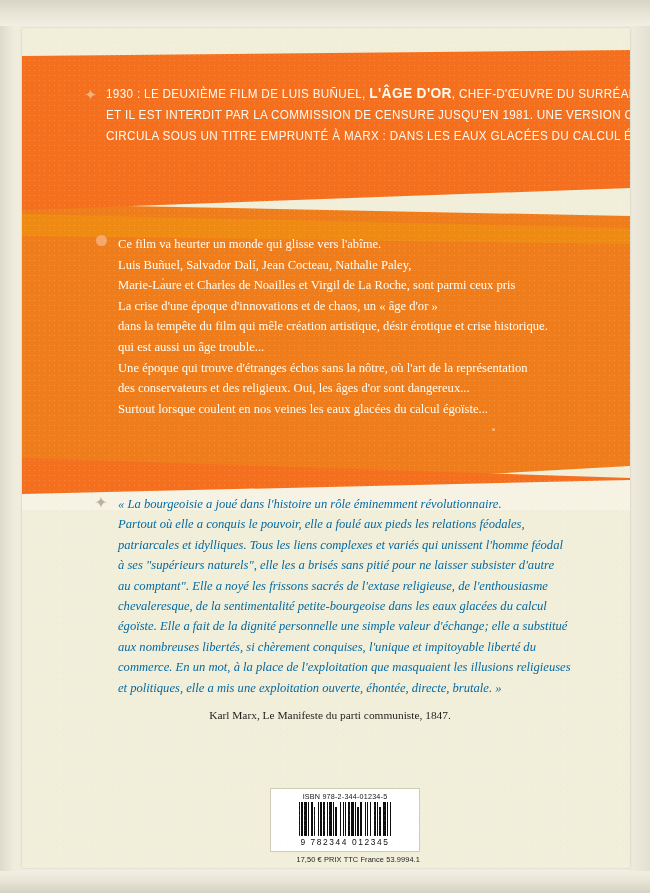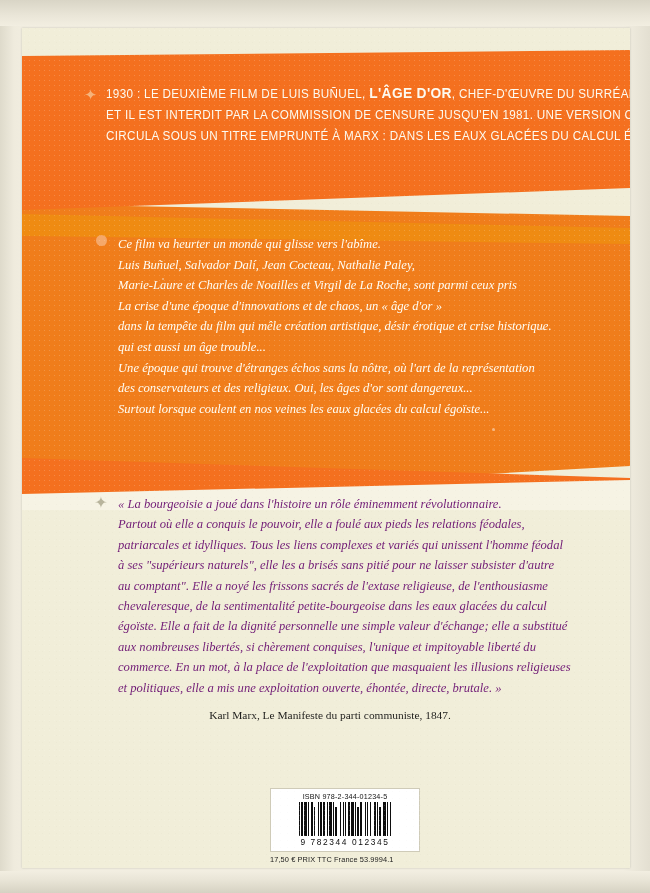--- a/index.html
+++ b/index.html
@@ -131,21 +131,20 @@
     height: 13px;
     color: #f6b27a;
     font-size: 15px;
     line-height: 13px;
     text-align: center;
   }
   #synopsis-block {
     left: 96px;
     top: 206px;
     width: 470px;
-    font-style: italic;
   }
   .synopsis-line {
     font-family: "Liberation Serif", serif;
     font-size: 12.6px;
     line-height: 20.6px;
     color: #fffdf4;
     white-space: nowrap;
   }
   .bullet-glyph {
     position: absolute;
@@ -159,21 +158,21 @@
   #quote-block {
     left: 96px;
     top: 466px;
     width: 470px;
   }
   .quote-line {
     font-family: "Liberation Serif", serif;
     font-style: italic;
     font-size: 12.6px;
     line-height: 20.4px;
-    color: #701a75;
+    color: #0369a1;
     white-space: nowrap;
   }
   .quote-attr {
     font-family: "Liberation Serif", serif;
     font-size: 11.4px;
     color: #1e1d1b;
     text-align: center;
     margin-top: 11px;
     width: 424px;
   }
@@ -226,21 +225,21 @@
     letter-spacing: 1.6px;
     color: #0d0d0d;
     text-align: center;
     margin-top: 1px;
   }
   .price-line {
     position: absolute;
     left: 248px;
     top: 827px;
     width: 150px;
-    text-align: left;
+    text-align: right;
     font-family: "Liberation Sans", sans-serif;
     font-size: 7.4px;
     color: #1a1a1a;
     letter-spacing: .1px;
   }
   .speck {
     position: absolute;
     border-radius: 50%;
     background: rgba(255,255,255,.45);
   }

